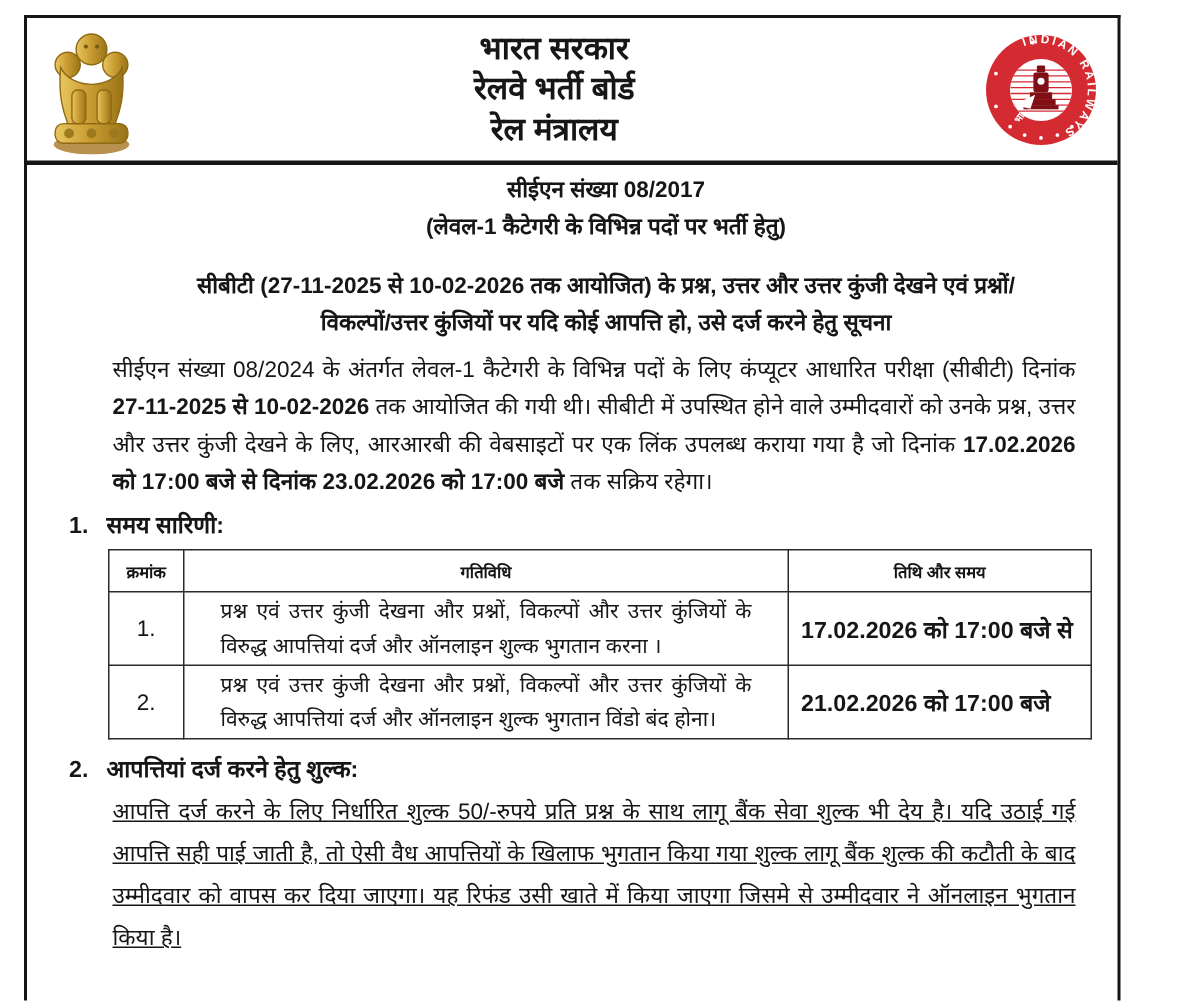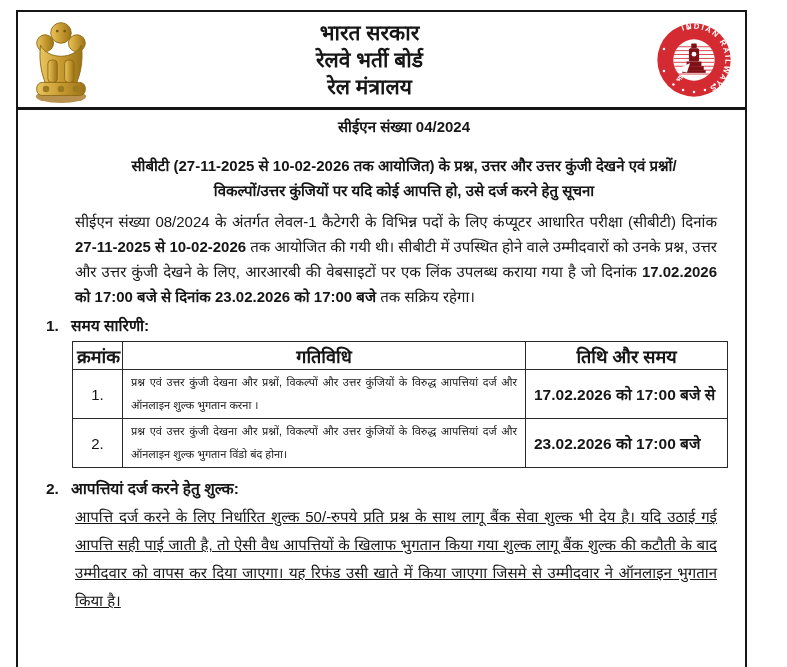--- a/index.html
+++ b/index.html
@@ -22,24 +22,24 @@
   .center-b{text-align:center;font-weight:700;font-size:15px;line-height:25px;}
   .notice-title{margin-top:14px;}
   .para{text-align:justify;margin:6px 16px 0 0;line-height:25px;}
   .para.m4{margin-top:4px;}
   .b{font-weight:700;}
   .sec{display:flex;margin-top:4px;font-weight:700;font-size:15.5px;line-height:25px;}
   .sec .num{width:25px;margin-left:-29px;flex:none;text-align:left;}
   .sec.sec2{margin-top:8px;}
   table.schedule{border-collapse:collapse;table-layout:fixed;width:655px;margin-top:3px;margin-left:-3px;}
   table.schedule th,table.schedule td{border:1.5px solid #2a2a2a;box-sizing:border-box;}
-  table.schedule th{height:28px;font-weight:700;font-size:18px;text-align:center;padding:0 4px;}
+  table.schedule th{height:28px;font-weight:700;font-size:11px;text-align:center;padding:0 4px;}
   table.schedule td{height:47px;}
   td.sno{text-align:center;font-size:15px;}
-  td.activity{padding:1px 8px;text-align:justify;line-height:23px;font-size:11px;}
+  td.activity{padding:1px 24px;text-align:justify;line-height:23px;font-size:14px;}
   td.dt{font-weight:700;font-size:15.5px;padding:0 4px 0 8px;}
   .fee-body{text-align:justify;margin-top:2px;line-height:28px;text-decoration:underline;}
 </style>
 </head>
 <body>
 
 <div class="doc-box">
 
   <div class="doc-header">
     <div class="emblem-wrap">
@@ -120,21 +120,22 @@
           <rect x="35" y="63" width="30" height="3.5"></rect>
         </g>
         <circle cx="50" cy="42.5" r="3" fill="#ffffff"></circle>
         <path d="M26,63 L45,54 L41,66 Z" fill="#ffffff"></path>
       </svg>
     </div>
   </div>
 
   <div class="doc-body">
 
-    <div class="center-b">सीईएन संख्या 04/2024</div>
+    <div class="center-b">सीईएन संख्या 08/2017</div>
+    <div class="center-b">(लेवल-1 कैटेगरी के विभिन्न पदों पर भर्ती हेतु)</div>
 
     <div class="notice-title">
       <div class="center-b">सीबीटी (27-11-2025 से 10-02-2026 तक आयोजित)  के प्रश्न, उत्तर और उत्तर कुंजी देखने एवं प्रश्नों/</div>
       <div class="center-b">विकल्पों/उत्तर कुंजियों पर यदि कोई आपत्ति हो, उसे दर्ज करने हेतु सूचना</div>
     </div>
 
     <p class="para"><span>सीईएन संख्या 08/2024 के अंतर्गत लेवल-1 कैटेगरी के विभिन्न पदों के लिए कंप्यूटर आधारित परीक्षा (सीबीटी) दिनांक </span><span class="b">27-11-2025 से 10-02-2026</span><span> तक आयोजित की गयी थी। सीबीटी में उपस्थित होने वाले उम्मीदवारों को उनके प्रश्न, उत्तर और उत्तर कुंजी देखने के लिए, आरआरबी की वेबसाइटों पर एक लिंक उपलब्ध कराया गया है जो दिनांक </span><span class="b">17.02.2026 को 17:00 बजे से दिनांक 23.02.2026 को 17:00 बजे</span><span> तक सक्रिय रहेगा।</span></p>
 
 
     <div class="sec">
@@ -155,21 +156,21 @@
         <th>तिथि और समय</th>
       </tr>
       <tr>
         <td class="sno">1.</td>
         <td class="activity">प्रश्न एवं उत्तर कुंजी देखना और प्रश्नों, विकल्पों और उत्तर कुंजियों के विरुद्ध आपत्तियां दर्ज और ऑनलाइन शुल्क भुगतान करना ।</td>
         <td class="dt">17.02.2026 को 17:00 बजे से</td>
       </tr>
       <tr>
         <td class="sno">2.</td>
         <td class="activity">प्रश्न एवं उत्तर कुंजी देखना और प्रश्नों, विकल्पों और उत्तर कुंजियों के विरुद्ध आपत्तियां दर्ज और ऑनलाइन शुल्क भुगतान विंडो बंद होना।</td>
-        <td class="dt">23.02.2026 को 17:00 बजे</td>
+        <td class="dt">21.02.2026 को 17:00 बजे</td>
       </tr>
     </tbody>
       </table>
 
     <div class="sec sec2">
       <span class="num">2.</span>
       <span>आपत्तियां दर्ज करने हेतु शुल्क:</span>
     </div>
 
     <p class="para fee-body">आपत्ति दर्ज करने के लिए निर्धारित शुल्क 50/-रुपये प्रति प्रश्न के साथ लागू बैंक सेवा शुल्क भी देय है। यदि उठाई गई आपत्ति सही पाई जाती है, तो ऐसी वैध आपत्तियों के खिलाफ भुगतान किया गया शुल्क लागू बैंक शुल्क की कटौती के बाद उम्मीदवार को वापस कर दिया जाएगा। यह रिफंड उसी खाते में किया जाएगा जिसमे से उम्मीदवार ने ऑनलाइन भुगतान किया है।</p>

